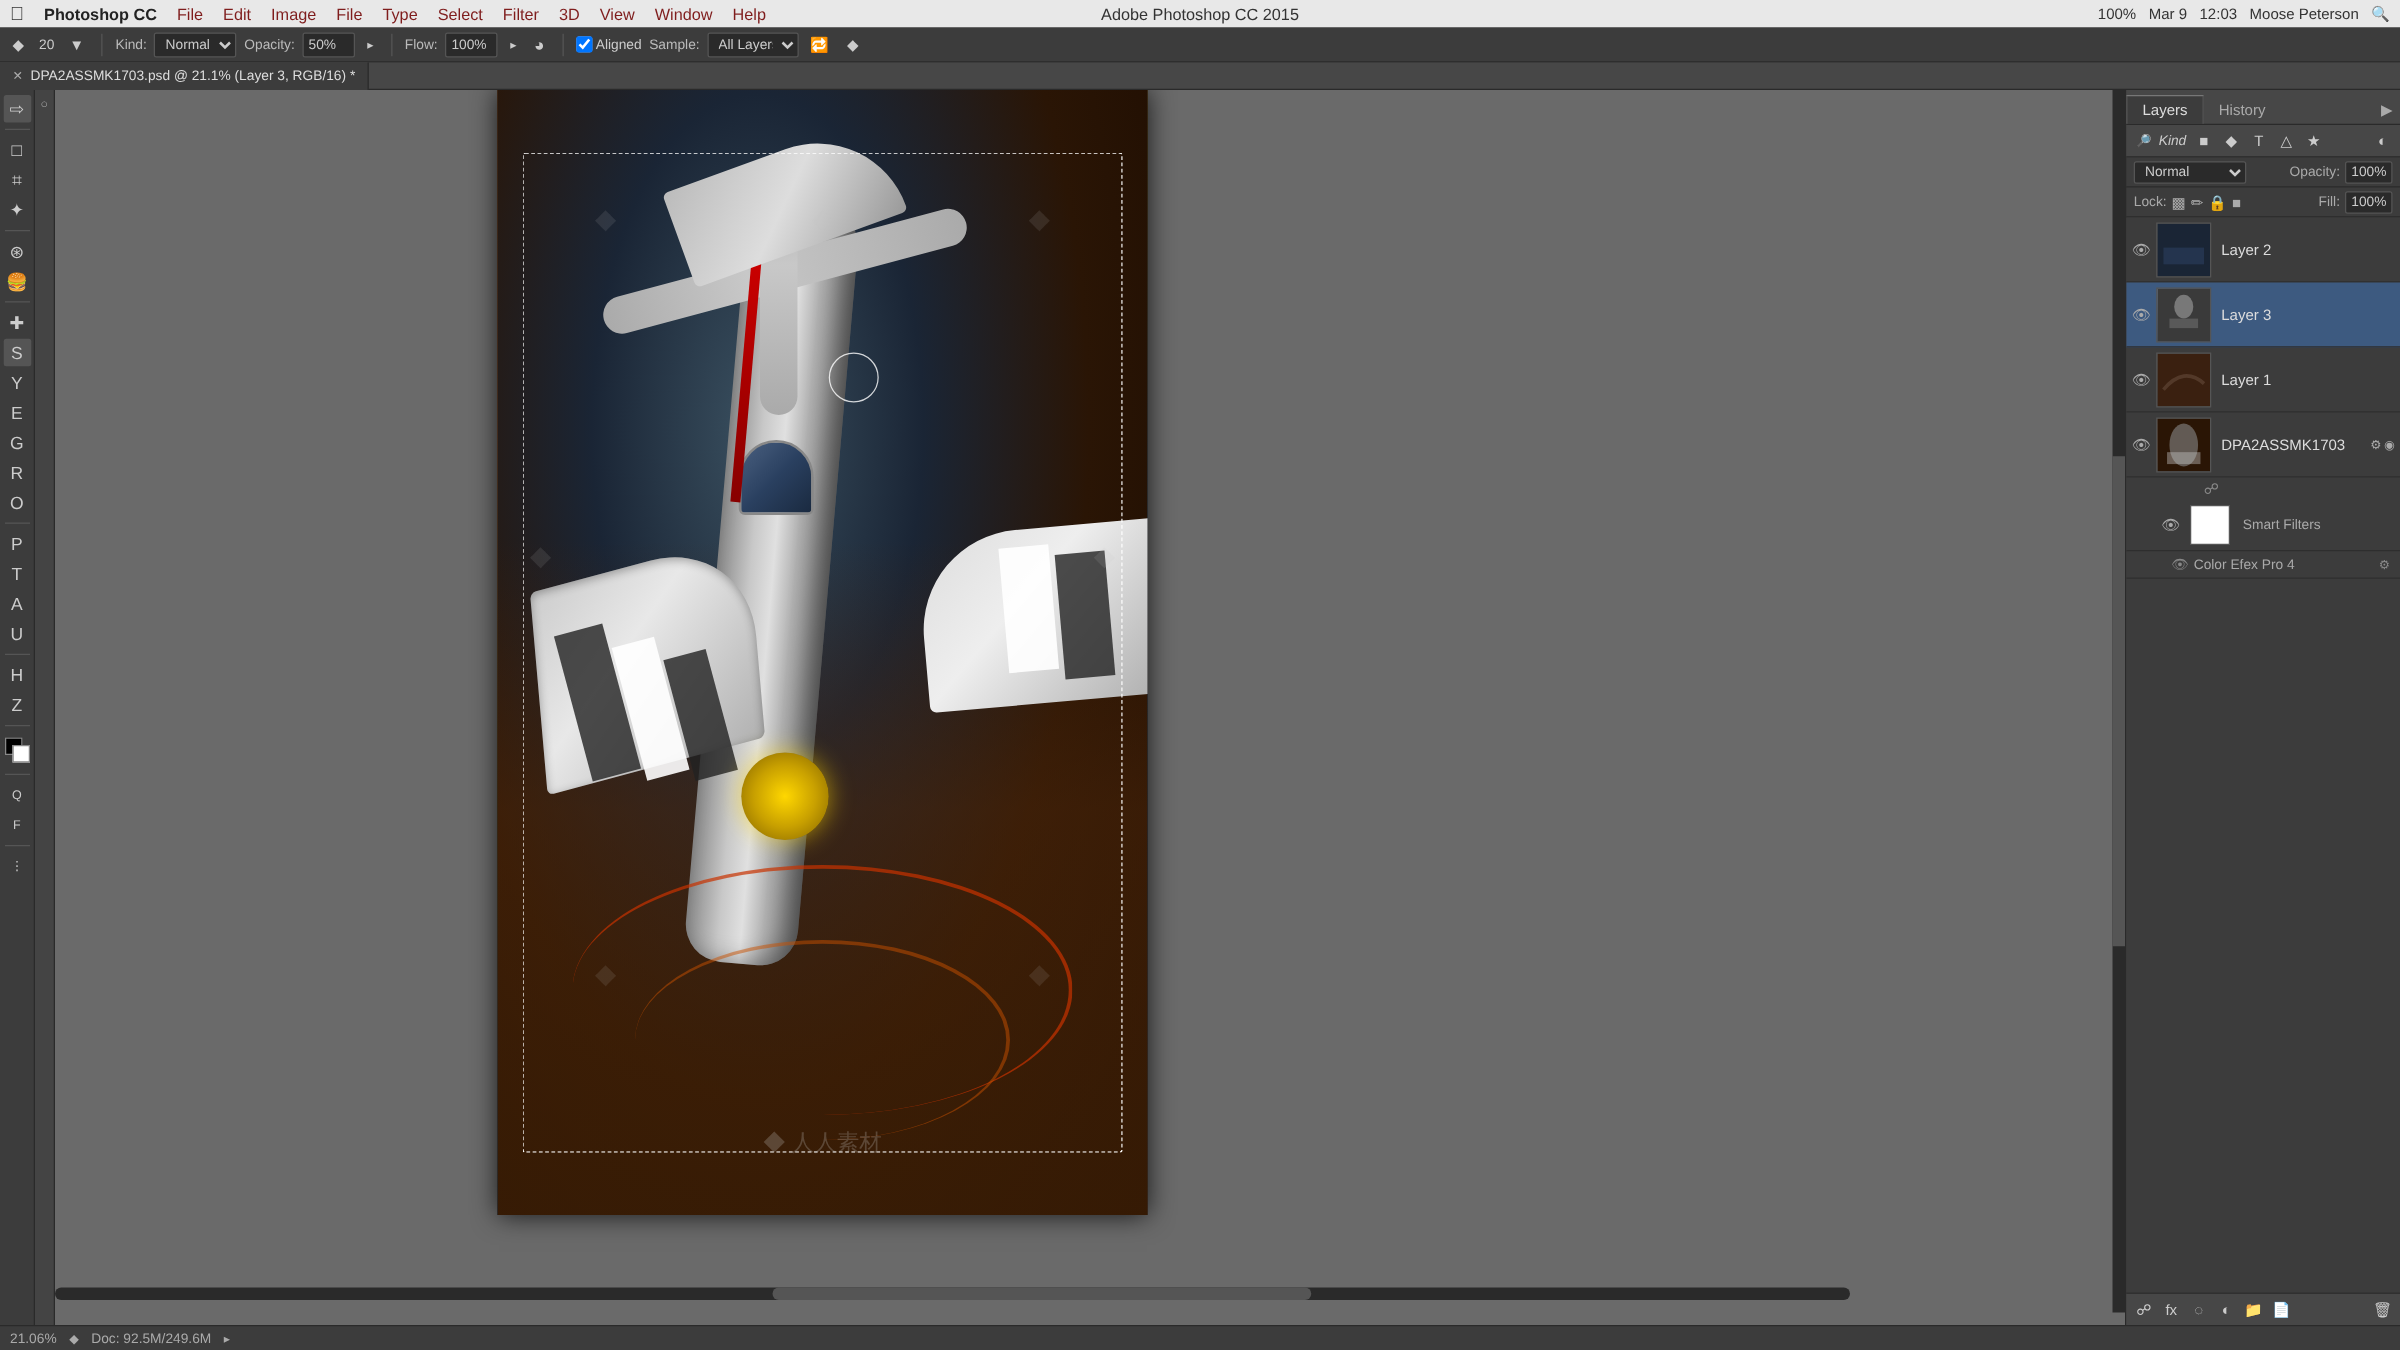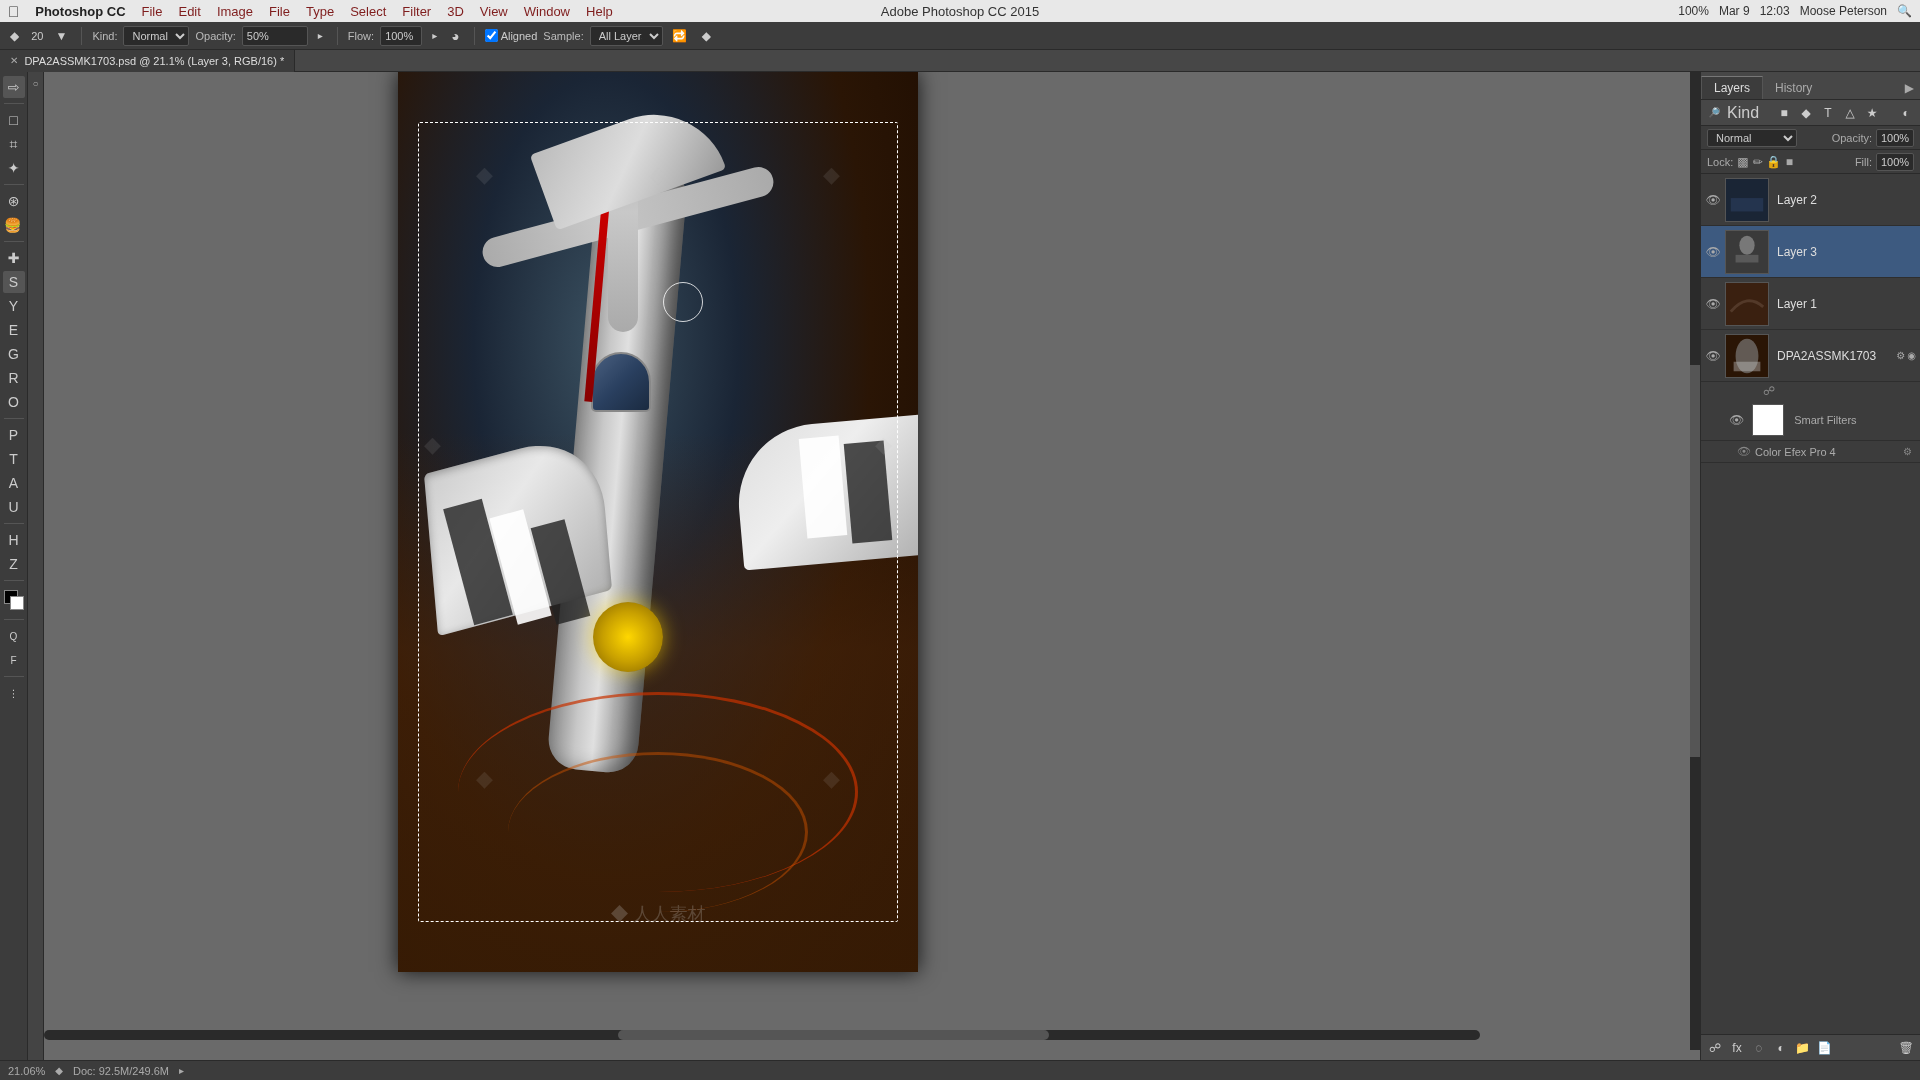--- a/index.html
+++ b/index.html
@@ -440,21 +440,21 @@
     <button class="toolbar-btn">▼</button>
   </div>
   <div class="toolbar-sep"></div>
 
   <span class="toolbar-label">Kind:</span>
   <select class="mode-select">
     <option>Normal</option>
   </select>
 
   <span class="toolbar-label">Opacity:</span>
-  <input class="opacity-input" type="text" value="50%" style="width: 66px;">
+  <input class="opacity-input" type="text" value="50%" style="width: 42px;">
   <button class="toolbar-btn" style="font-size:10px;">▸</button>
 
   <div class="toolbar-sep"></div>
 
   <span class="toolbar-label">Flow:</span>
   <input class="flow-input" type="text" value="100%" style="width: 42px;">
   <button class="toolbar-btn" style="font-size:10px;">▸</button>
   <button class="toolbar-btn" style="font-size:14px;">◕</button>
 
   <div class="toolbar-sep"></div>
@@ -586,21 +586,21 @@
   <div id="right-panel">
 
     <div id="panel-tabs">
       <div class="panel-tab active">Layers</div>
       <div class="panel-tab">History</div>
       <div class="panel-tab-arrow">▶</div>
     </div>
 
     <div id="panel-toolbar">
       <button class="panel-tool-btn" style="font-size:10px;">🔎</button>
-      <span class="filter-label" style="font-size:16px;color:#ccc;margin-right:13px;">Kind</span>
+      <span class="filter-label" style="font-size:11px;color:#ccc;margin-right:2px;font-style:italic;">Kind</span>
 
       <button class="panel-tool-btn">■</button>
       <button class="panel-tool-btn">◆</button>
       <button class="panel-tool-btn">T</button>
       <button class="panel-tool-btn">△</button>
       <button class="panel-tool-btn">★</button>
       <button class="panel-tool-btn" style="margin-left:auto;">◐</button>
     </div>
 
     <div id="blend-row">

